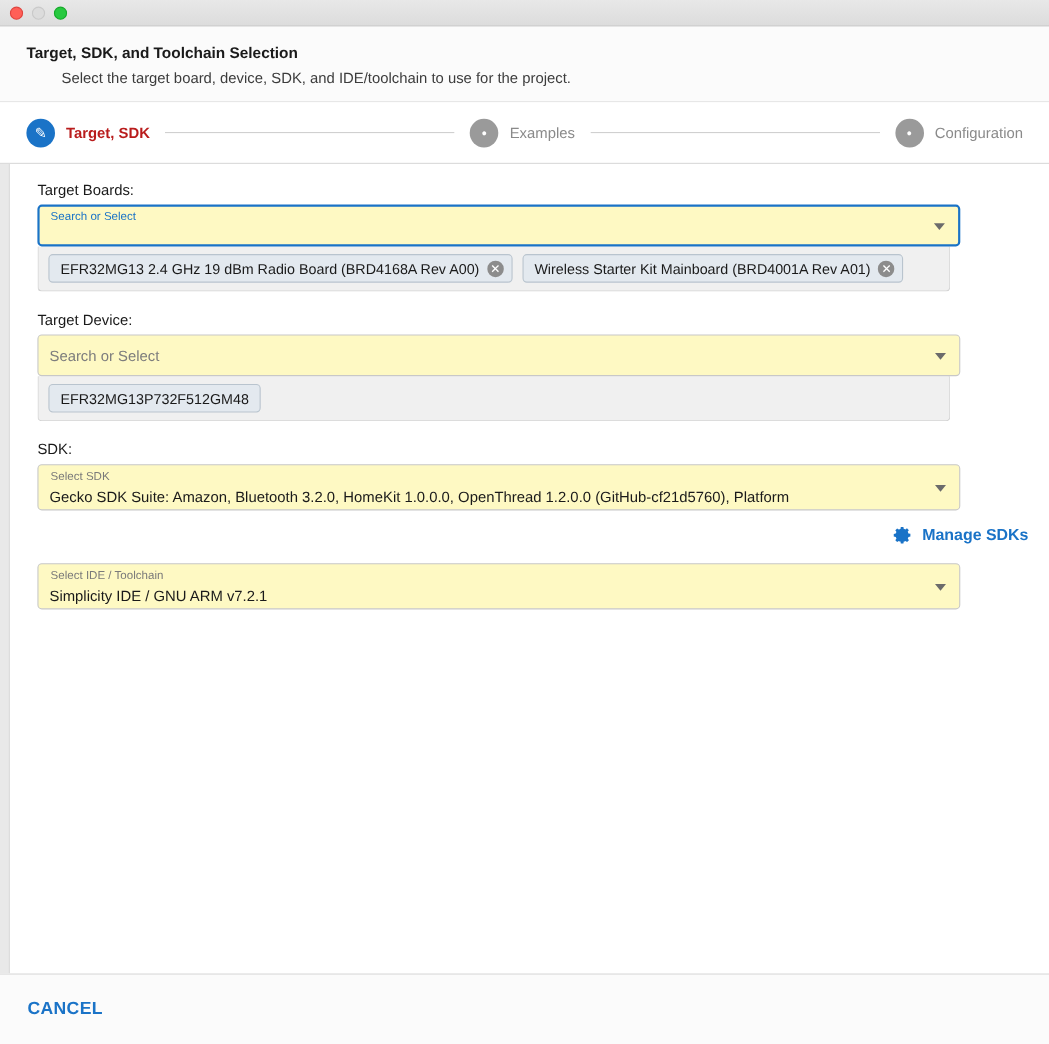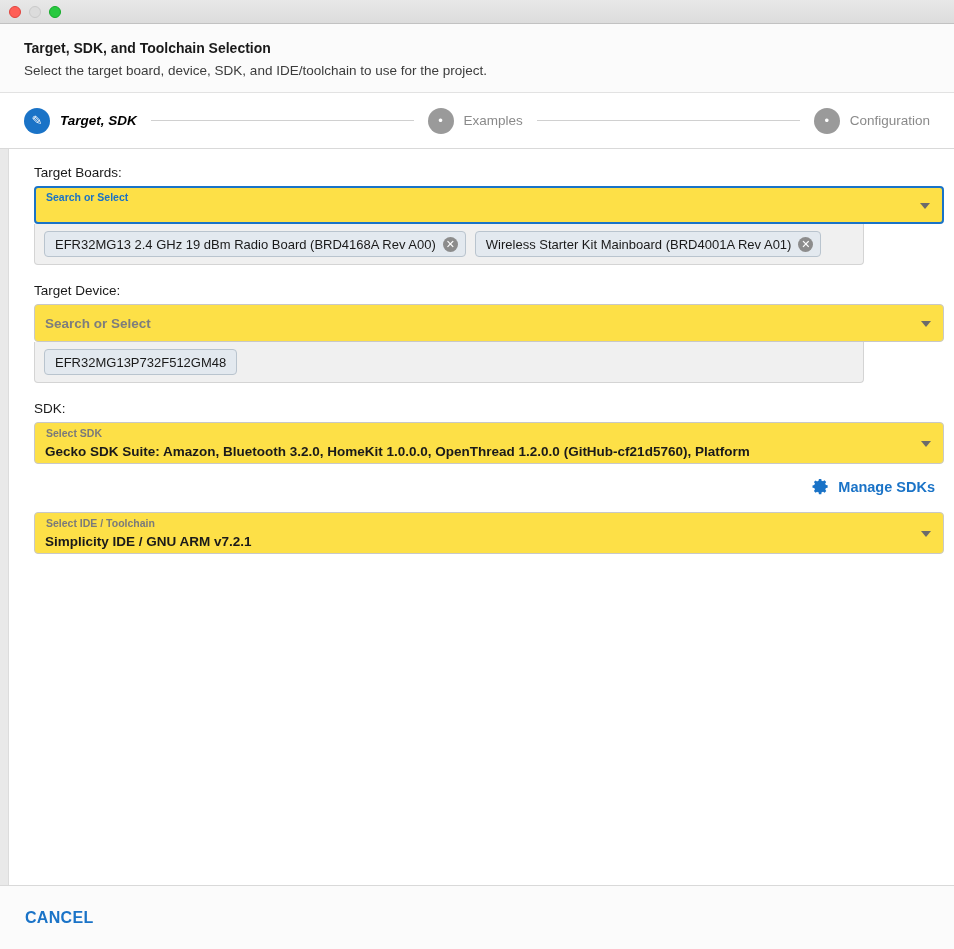--- a/index.html
+++ b/index.html
@@ -43,41 +43,41 @@
   .header {
     padding: 16px 24px 14px 24px;
     background: #fbfbfb;
     border-bottom: 1px solid #e2e2e2;
     flex: 0 0 auto;
   }
   .header-title {
     font-size: 14px; font-weight: bold; color: #1a1a1a;
     margin-bottom: 7px;
   }
-  .header-sub { font-size: 13.5px; color: #3c3c3c; }
+  .header-sub { font-size: 13.5px; color: #3c3c3c; margin-left: 32px; }
 
   
   .stepper {
     height: 56px;
     display: flex; align-items: center;
     padding: 0 24px;
     background: #ffffff;
     border-bottom: 1px solid #d9d9d9;
     flex: 0 0 56px;
   }
   .step { display: flex; align-items: center; gap: 10px; }
   .step-circle {
     width: 26px; height: 26px; border-radius: 50%;
     display: flex; align-items: center; justify-content: center;
     color: #ffffff; font-size: 13px;
   }
   .step-circle.active { background: #1a73c7; }
   .step-circle.inactive { background: #9a9a9a; }
   .step-label { font-size: 13.5px; }
-  .step-label.active { color: #000000; font-weight: bold; font-style: italic; }
+  .step-label.active { color: #b91c1c; font-weight: bold; }
   .step-label.inactive { color: #8a8a8a; }
   .step-line { flex: 1 1 auto; height: 1px; background: #d0d0d0; margin: 0 14px; }
 
   
   .body-wrap {
     flex: 1 1 auto;
     display: flex;
     overflow: hidden;
   }
   .left-rail { width: 9px; background: #e9e9e9; border-right: 1px solid #dcdcdc; flex: 0 0 9px;}
@@ -88,28 +88,27 @@
   }
 
   .field-label {
     font-size: 13.5px; color: #1a1a1a;
     margin-bottom: 6px;
   }
   .group { margin-bottom: 18px; }
 
   .combo {
     position: relative;
-    width: 910px;
+    width: 839px;
     height: 38px;
     border: 1px solid #c8c8c8;
     border-radius: 4px;
-    background: #fde047;
+    background: #fef9c3;
     display: flex; align-items: center;
     padding: 0 10px;
-    font-weight: bold;
   }
   .combo.focused {
     border: 2px solid #1a73c7;
     border-radius: 4px;
   }
   .combo.stacked { height: 42px; align-items: flex-end; padding-bottom: 4px; }
   .combo .float-label {
     position: absolute; left: 11px; top: 4px;
     font-size: 10.5px; color: #7a7a7a;
   }

